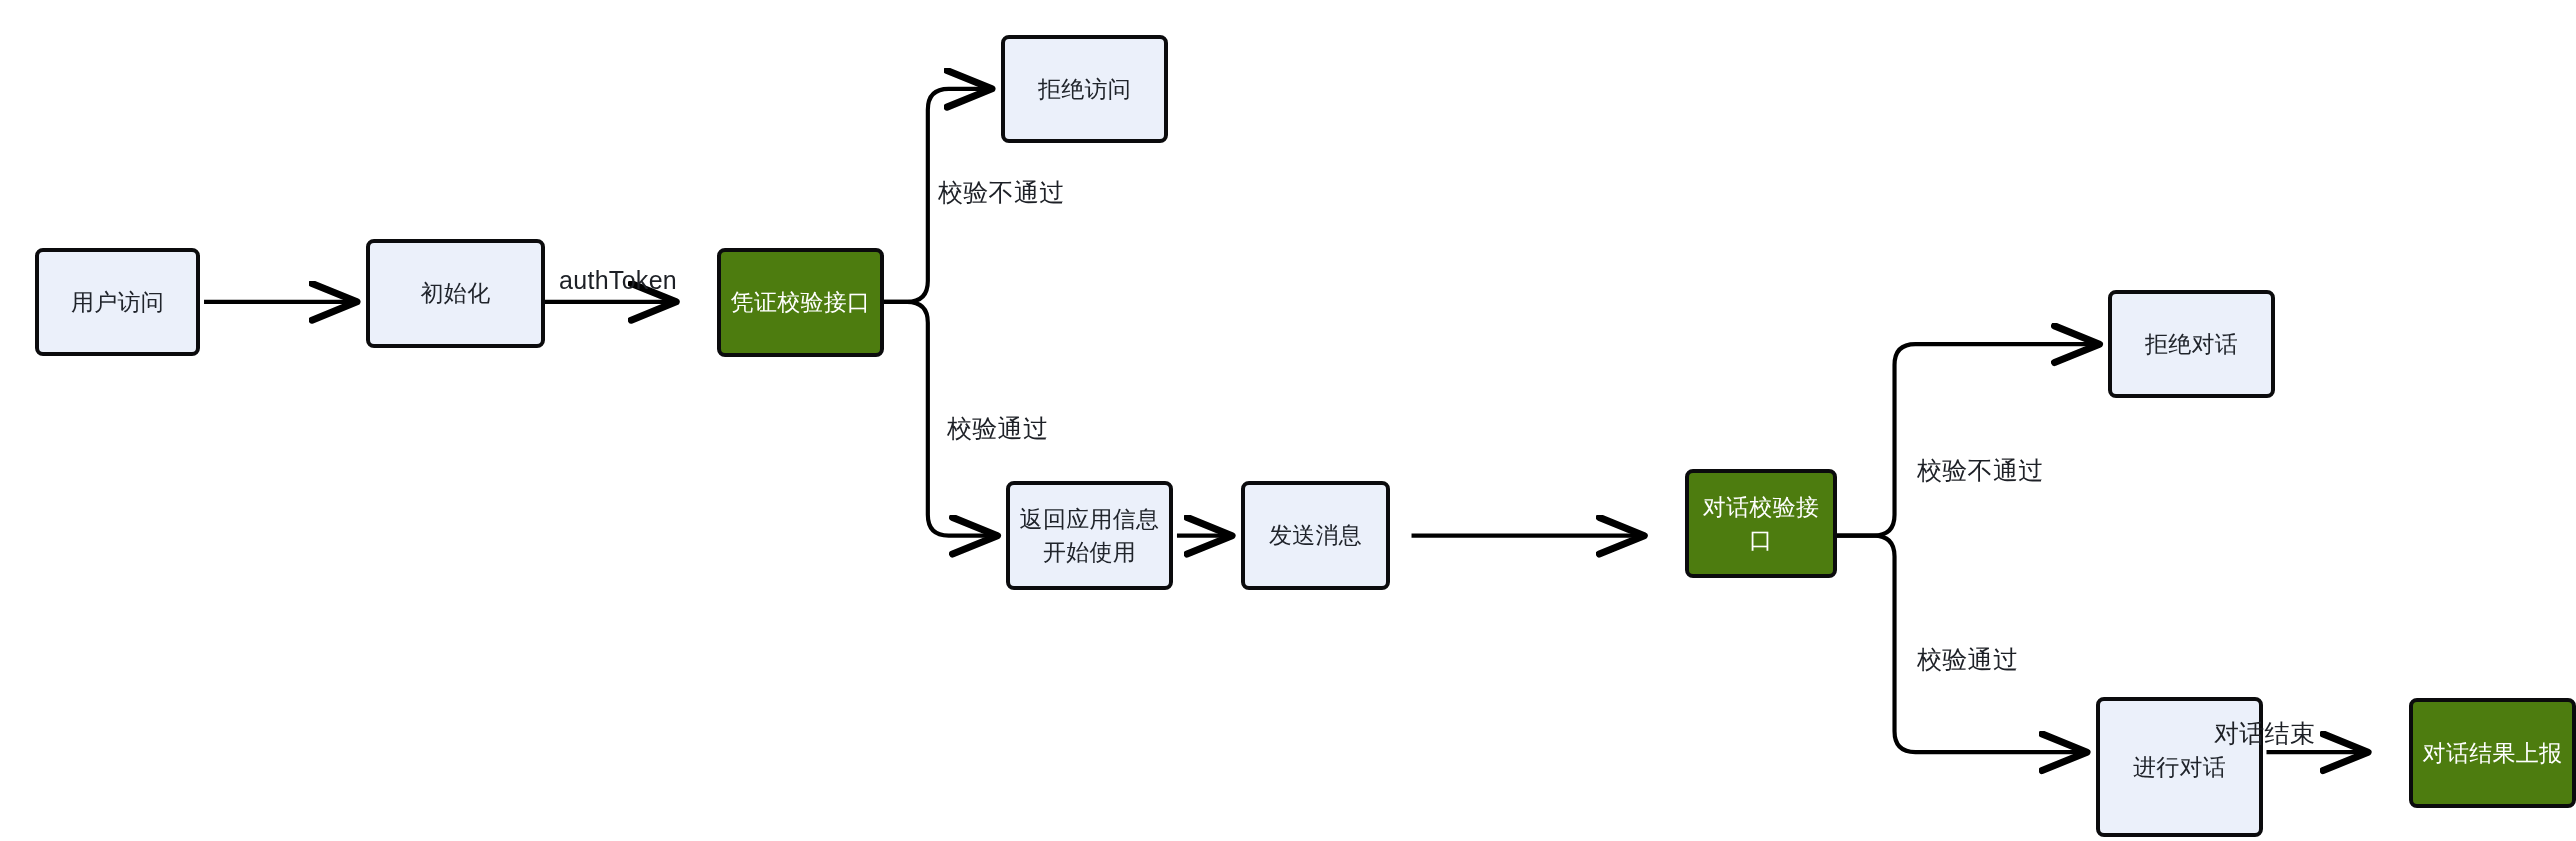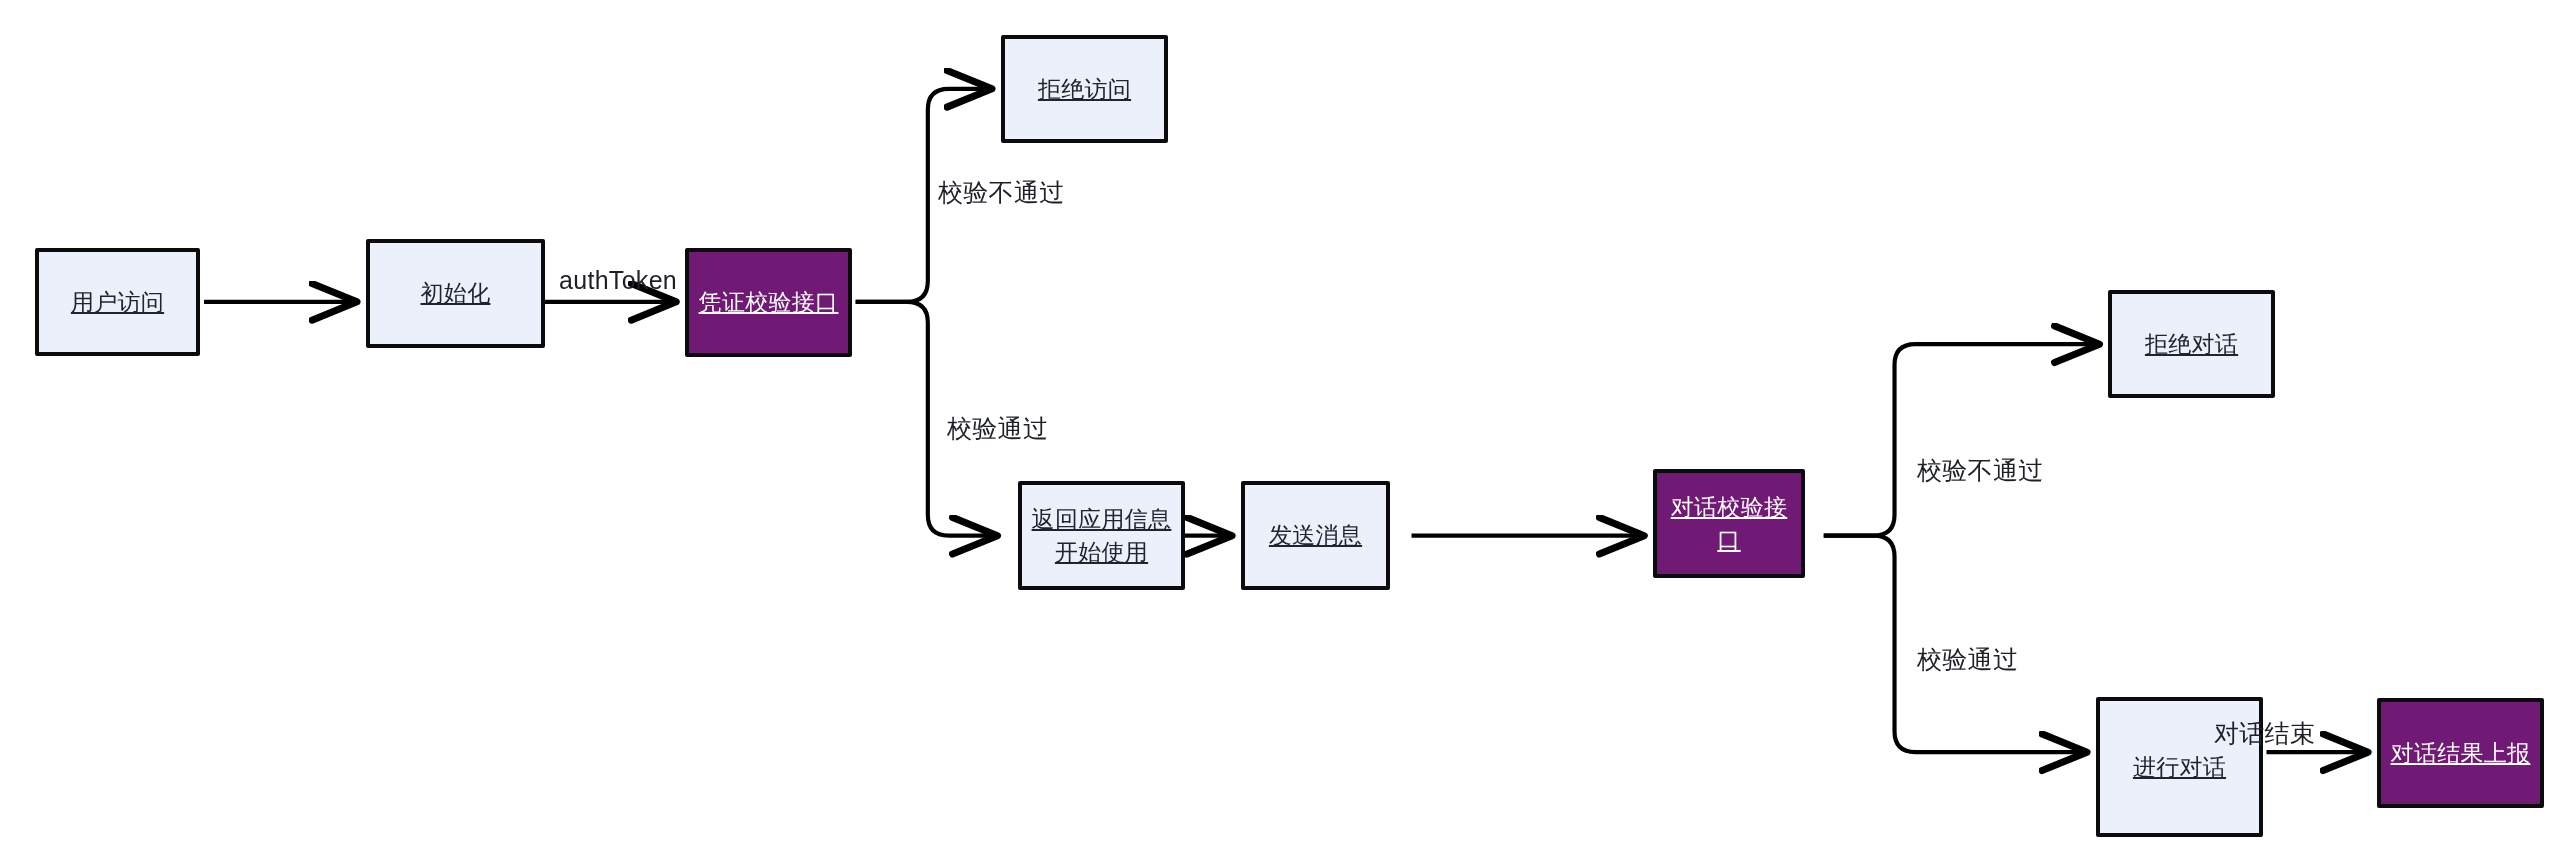--- a/index.html
+++ b/index.html
@@ -27,36 +27,36 @@
     fill: none;
     stroke: #000000;
     stroke-width: 6;
     stroke-linecap: butt;
     stroke-linejoin: round;
   }
   .node {
     position: absolute;
     box-sizing: border-box;
     border: 4.2px solid #0b0b0d;
-    border-radius: 2px;
+    border-radius: 8px;
     display: flex;
     align-items: center;
     justify-content: center;
     text-align: center;
     line-height: 1.42;
     letter-spacing: 0.3px;
-    text-decoration: underline;
   }
   .node.fill-light {
     background: #ebf0fa;
     color: #20242b;
   }
   .node.fill-green {
-    background: #701a75;
+    background: #4d7c0f;
     color: #ffffff;
+    margin-left: 32px;
   }
   .node-label {
     white-space: pre-line;
     padding: 0 4.2px;
     font-size: 23px;
   }
   .edge-label {
     position: absolute;
     color: #1d2026;
     font-size: 25px;
@@ -94,21 +94,21 @@
       </div>
       <div class="node fill-light" style="left: 366px; top: 239px; width: 179px; height: 109px; text-align: right;">
         <span class="node-label">初始化</span>
       </div>
       <div class="node fill-green" style="left: 685px; top: 248px; width: 167px; height: 109px;">
         <span class="node-label">凭证校验接口</span>
       </div>
       <div class="node fill-light" style="left: 1001px; top: 35px; width: 167px; height: 108px;">
         <span class="node-label">拒绝访问</span>
       </div>
-      <div class="node fill-light" style="left: 1006px; top: 481px; width: 167px; height: 109px; margin-left: 12px;">
+      <div class="node fill-light" style="left: 1006px; top: 481px; width: 167px; height: 109px;">
         <span class="node-label">返回应用信息
 开始使用</span>
       </div>
       <div class="node fill-light" style="left: 1241px; top: 481px; width: 149px; height: 109px;">
         <span class="node-label">发送消息</span>
       </div>
       <div class="node fill-green" style="left: 1653px; top: 469px; width: 152px; height: 109px;">
         <span class="node-label">对话校验接口</span>
       </div>
       <div class="node fill-light" style="left: 2108px; top: 290px; width: 167px; height: 108px; justify-content: center;">

